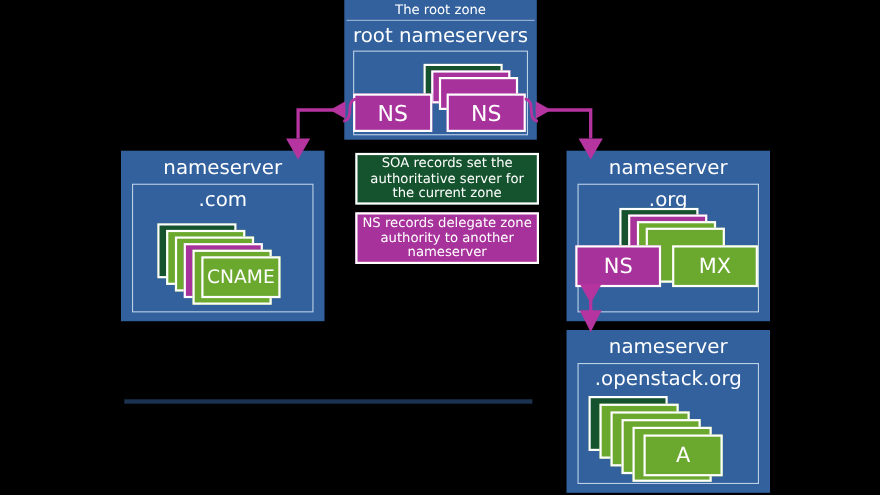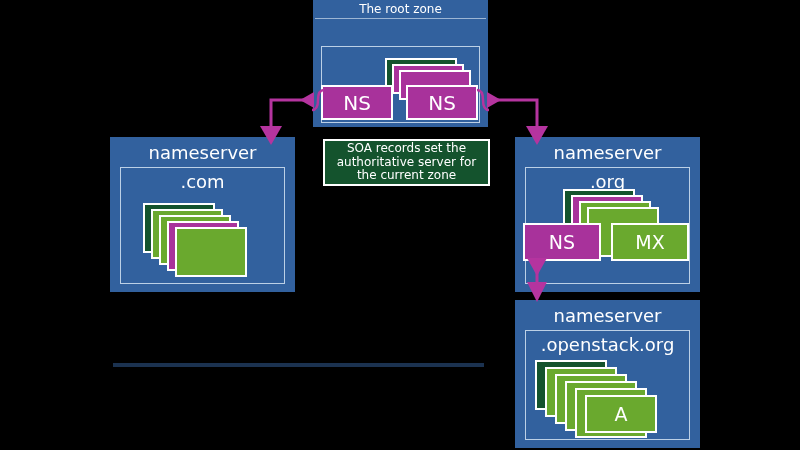--- a/index.html
+++ b/index.html
@@ -88,20 +88,21 @@
   }
 </style>
 </head>
 <body>
 
 <div id="stage">
 
   <div class="zone" style="left:313px; top:0px; width:175px; height:127px;">
     <div class="zone-title" style="font-size:12px; line-height:17px; padding-top:1px;">The root zone</div>
     <div class="zone-sep" style="margin:0 2px;"></div>
+    <div class="zone-title" style="font-size:18px; line-height:25px; padding-top:1px;">root nameservers</div>
     <div class="zone-inner" style="left:8px; top:46px; right:8px; bottom:4px;">
       <div class="zone-inner-title" style="font-size:15px; line-height:20px; padding-top:2px;">.</div>
     </div>
 
     <div class="card c-teal" style="left:72px; top:58px; width:72px; height:30px;"></div>
     <div class="card c-magenta" style="left:79px; top:64px; width:72px; height:30px;"></div>
     <div class="card c-magenta" style="left:86px; top:70px; width:72px; height:30px;"></div>
     <div class="card c-magenta" style="left:8px; top:85px; width:72px; height:35px; font-size:20px;">
       <span>NS</span>
     </div>
@@ -114,20 +115,23 @@
     <div class="zone-title" style="font-size:18px; line-height:26px; padding-top:3px;">nameserver</div>
     <div class="zone-inner" style="left:10px; top:30px; right:10px; bottom:8px;">
       <div class="zone-inner-title" style="font-size:18px; line-height:24px; padding-top:2px;">.com</div>
     </div>
 
     <div class="card c-teal" style="left:33px; top:66px; width:72px; height:50px;"></div>
     <div class="card c-green" style="left:41px; top:72px; width:72px; height:50px;"></div>
     <div class="card c-green" style="left:49px; top:78px; width:72px; height:50px;"></div>
     <div class="card c-magenta" style="left:57px; top:84px; width:72px; height:50px;"></div>
     <div class="card c-green" style="left:65px; top:90px; width:72px; height:50px;"></div>
+    <div class="card c-green" style="left:73px; top:96px; width:72px; height:38px; font-size:17px;">
+      <span>CNAME</span>
+    </div>
   </div>
 
   <div class="zone" style="left:515px; top:137px; width:185px; height:155px;">
     <div class="zone-title" style="font-size:18px; line-height:26px; padding-top:3px;">nameserver</div>
     <div class="zone-inner" style="left:10px; top:30px; right:10px; bottom:8px;">
       <div class="zone-inner-title" style="font-size:18px; line-height:24px; padding-top:2px;">.org</div>
     </div>
 
     <div class="card c-teal" style="left:48px; top:52px; width:72px; height:50px;"></div>
     <div class="card c-magenta" style="left:56px; top:58px; width:72px; height:50px;"></div>
@@ -153,20 +157,23 @@
     <div class="card c-green" style="left:50px; top:81px; width:72px; height:50px;"></div>
     <div class="card c-green" style="left:60px; top:88px; width:72px; height:50px;"></div>
     <div class="card c-green" style="left:70px; top:95px; width:72px; height:38px; font-size:19px;">
       <span>A</span>
     </div>
   </div>
 
   <div class="legend c-teal" style="left:323px; top:139px; width:167px; height:47px; font-size:12px;">
     <span>SOA records set the authoritative server for the current zone</span>
   </div>
+  <div class="legend c-magenta" style="left:323px; top:193px; width:167px; height:47px; font-size:12px;">
+    <span>NS records delegate zone authority to another nameserver</span>
+  </div>
 
   <div class="hrule" style="left:113px; top:363px; width:371px; height:4px;"></div>
 
   <svg class="arrows" viewBox="0 0 800 450" xmlns="http://www.w3.org/2000/svg">
     <g fill="none" stroke="#b5349f" stroke-width="3">
 
       <path d="M 314 100 L 271 100 L 271 126"></path>
 
       <path d="M 487 100 L 537 100 L 537 126"></path>
 

